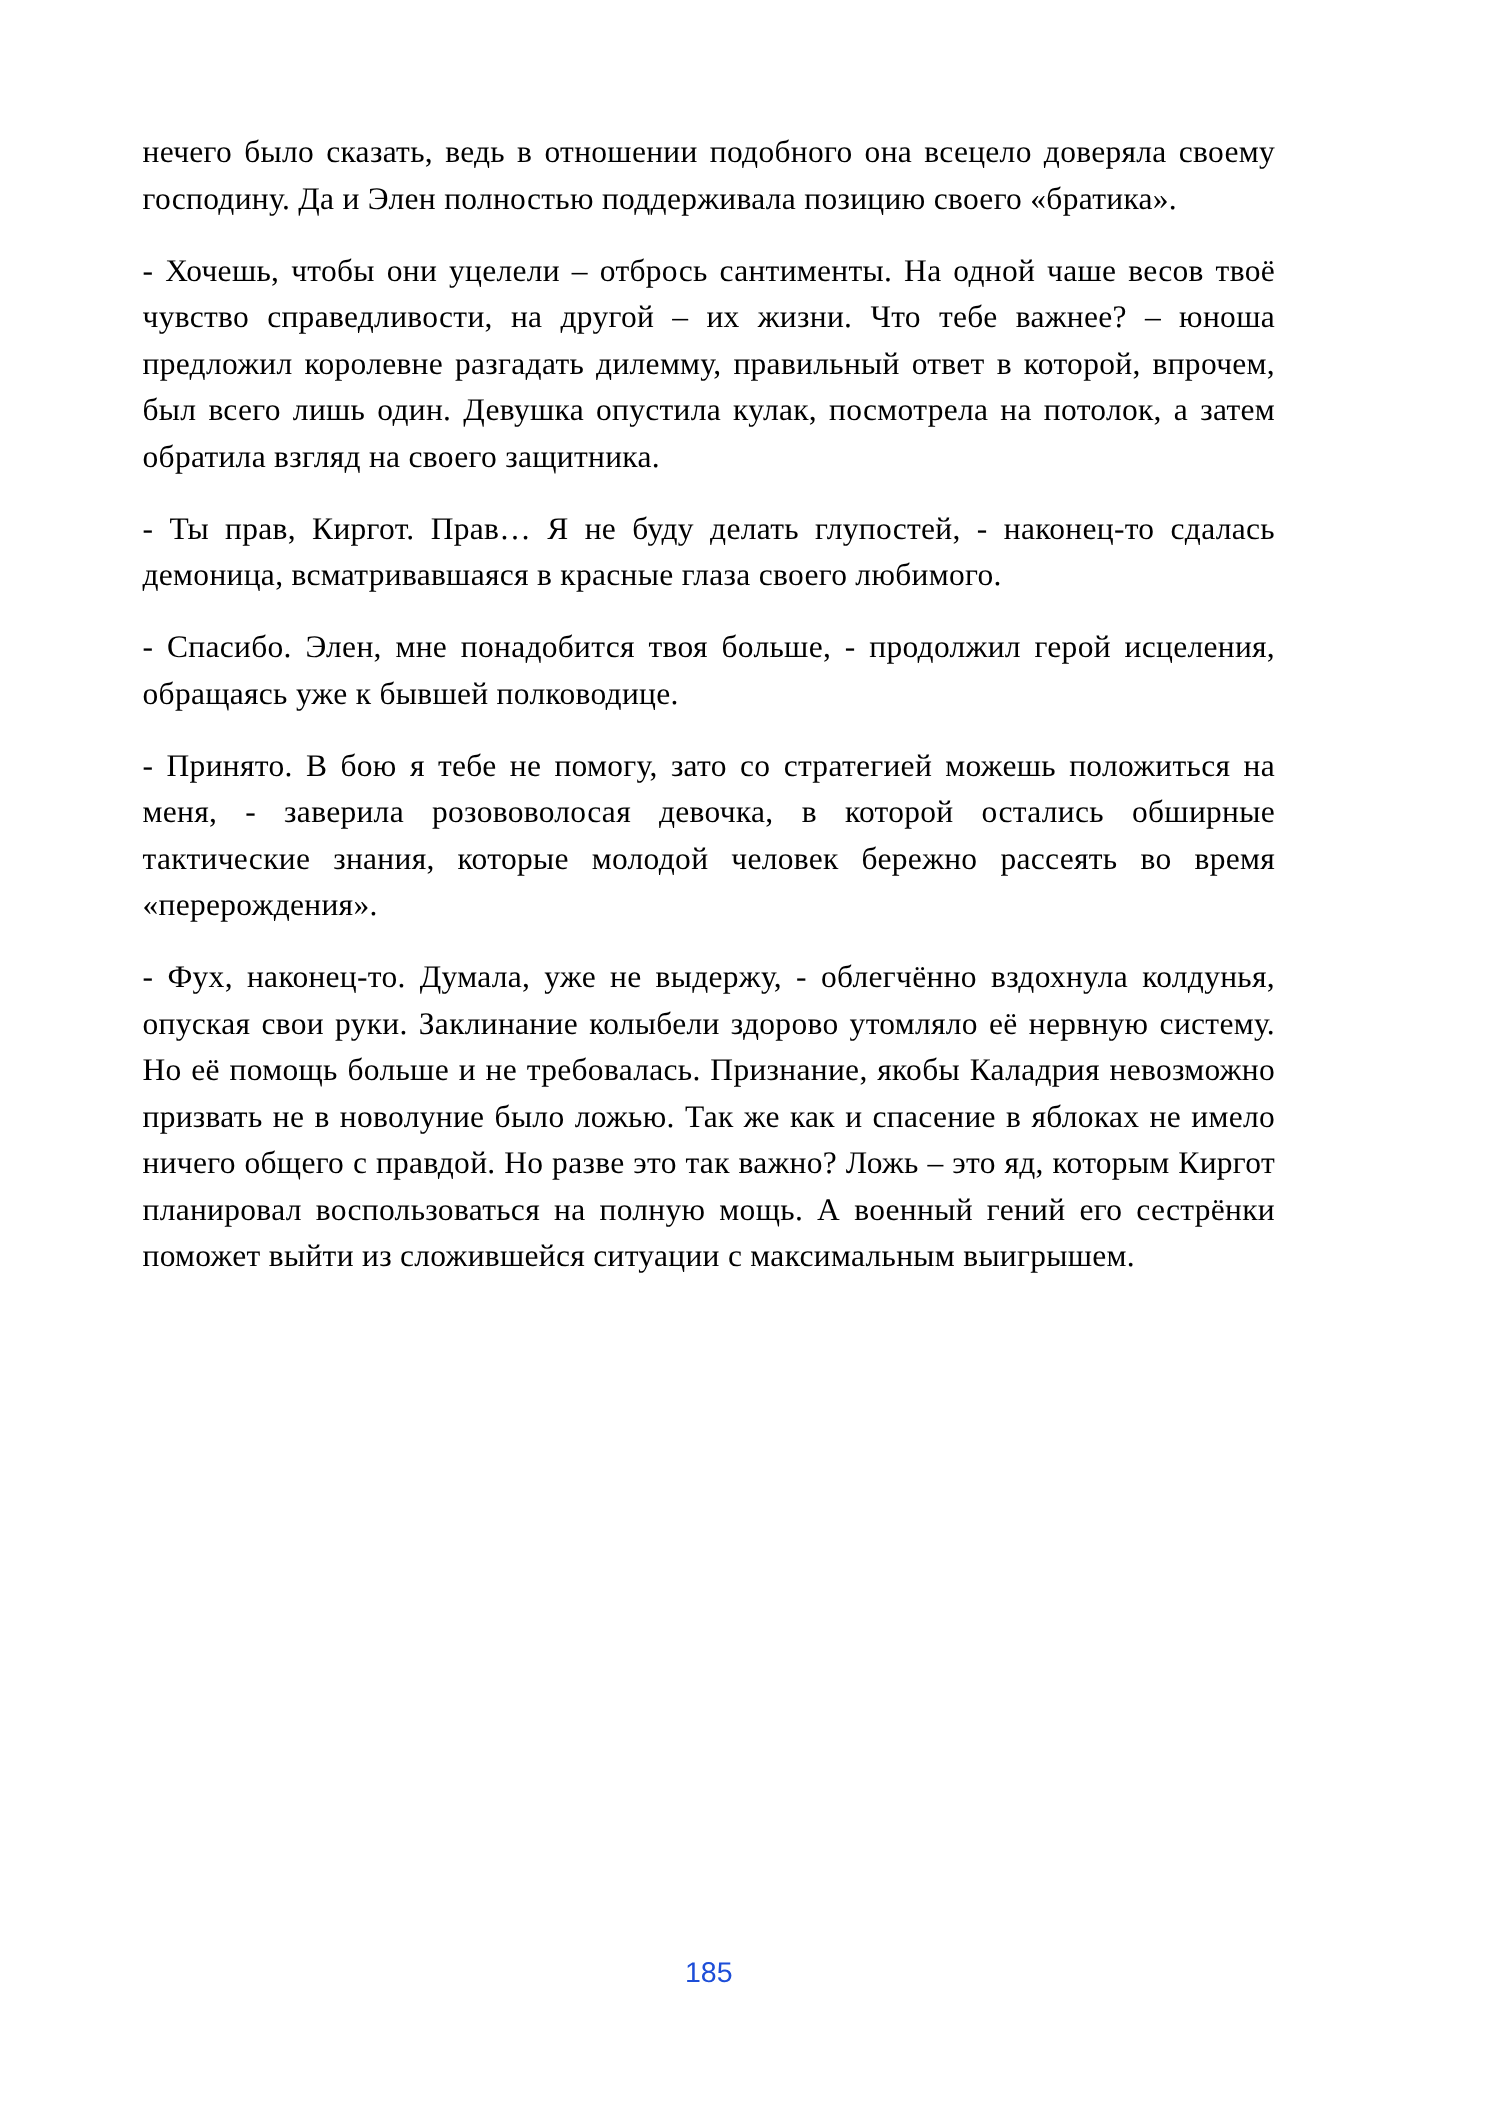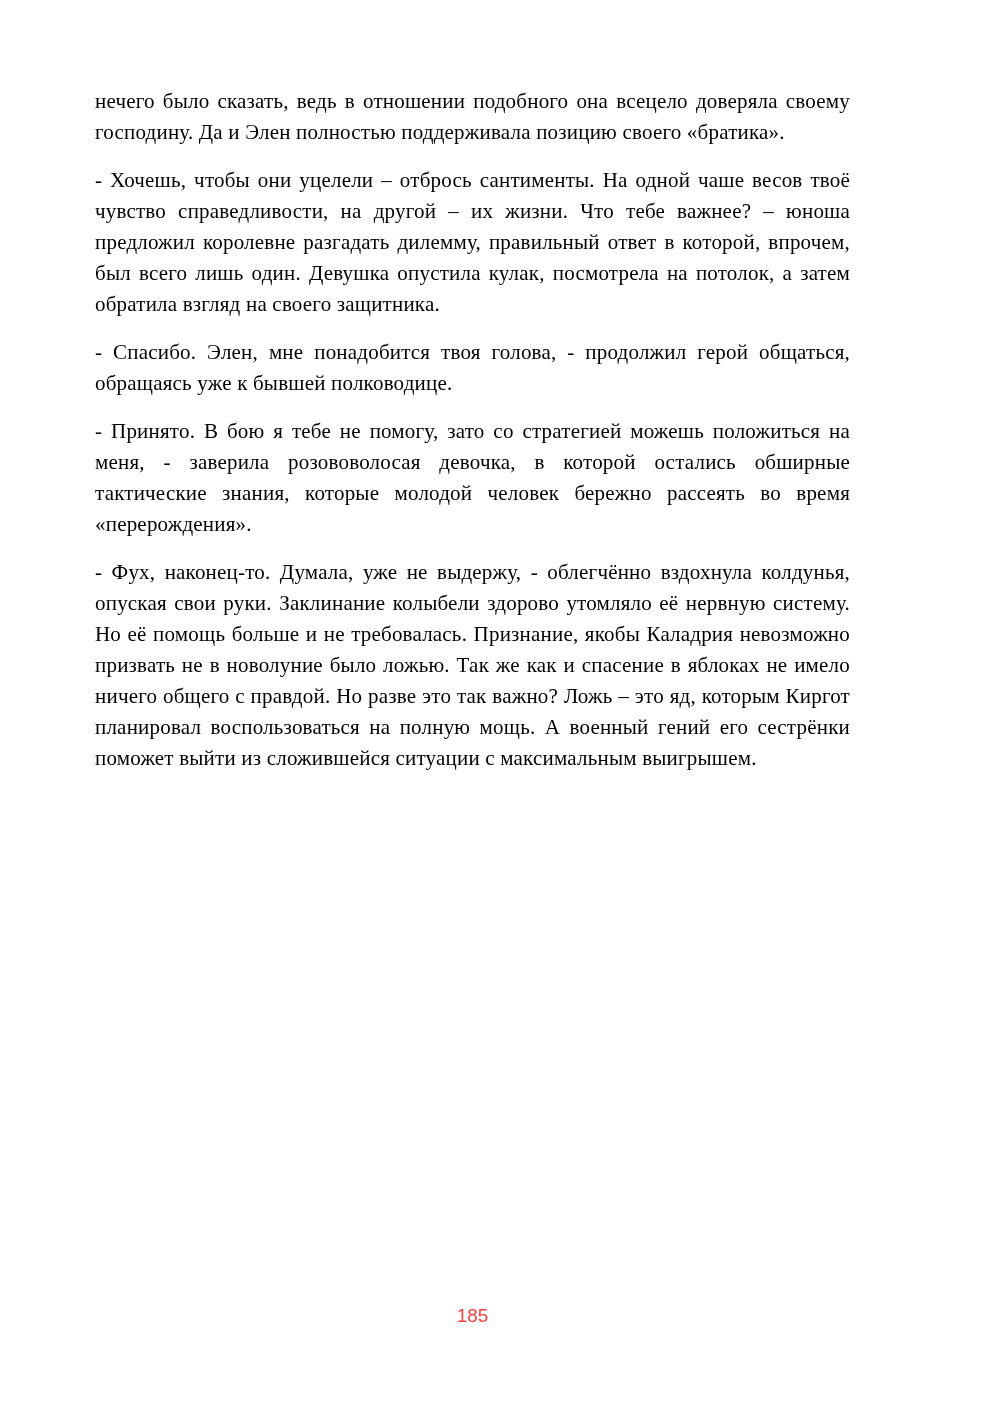--- a/index.html
+++ b/index.html
@@ -30,28 +30,29 @@
     margin: 0 0 17px 0;
   }
   .page-footer {
     position: absolute;
     left: 95px;
     right: 70px;
     top: 1305px;
     text-align: center;
     font-family: "Liberation Sans", "DejaVu Sans", sans-serif;
     font-size: 19px;
-    color: #ef4444;
+    color: #1d4ed8;
   }
 </style>
 </head>
 <body>
 
 <div class="sheet">
   <div class="text-block">
       <p class="para">нечего было сказать, ведь в отношении подобного она всецело доверяла своему господину. Да и Элен полностью поддерживала позицию своего «братика».</p>
       <p class="para">- Хочешь, чтобы они уцелели – отбрось сантименты. На одной чаше весов твоё чувство справедливости, на другой – их жизни. Что тебе важнее? – юноша предложил королевне разгадать дилемму, правильный ответ в которой, впрочем, был всего лишь один. Девушка опустила кулак, посмотрела на потолок, а затем обратила взгляд на своего защитника.</p>
-      <p class="para">- Спасибо. Элен, мне понадобится твоя голова, - продолжил герой общаться, обращаясь уже к бывшей полководице.</p>
+      <p class="para">- Ты прав, Киргот. Прав… Я не буду делать глупостей, - наконец-то сдалась демоница, всматривавшаяся в красные глаза своего любимого.</p>
+      <p class="para">- Спасибо. Элен, мне понадобится твоя больше, - продолжил герой исцеления, обращаясь уже к бывшей полководице.</p>
       <p class="para">- Принято. В бою я тебе не помогу, зато со стратегией можешь положиться на меня, - заверила розововолосая девочка, в которой остались обширные тактические знания, которые молодой человек бережно рассеять во время «перерождения».</p>
       <p class="para">- Фух, наконец-то. Думала, уже не выдержу, - облегчённо вздохнула колдунья, опуская свои руки. Заклинание колыбели здорово утомляло её нервную систему. Но её помощь больше и не требовалась. Признание, якобы Каладрия невозможно призвать не в новолуние было ложью. Так же как и спасение в яблоках не имело ничего общего с правдой. Но разве это так важно? Ложь – это яд, которым Киргот планировал воспользоваться на полную мощь. А военный гений его сестрёнки поможет выйти из сложившейся ситуации с максимальным выигрышем.</p>
     </div>
   <div class="page-footer">185</div>
 </div>
 
 </body></html>

